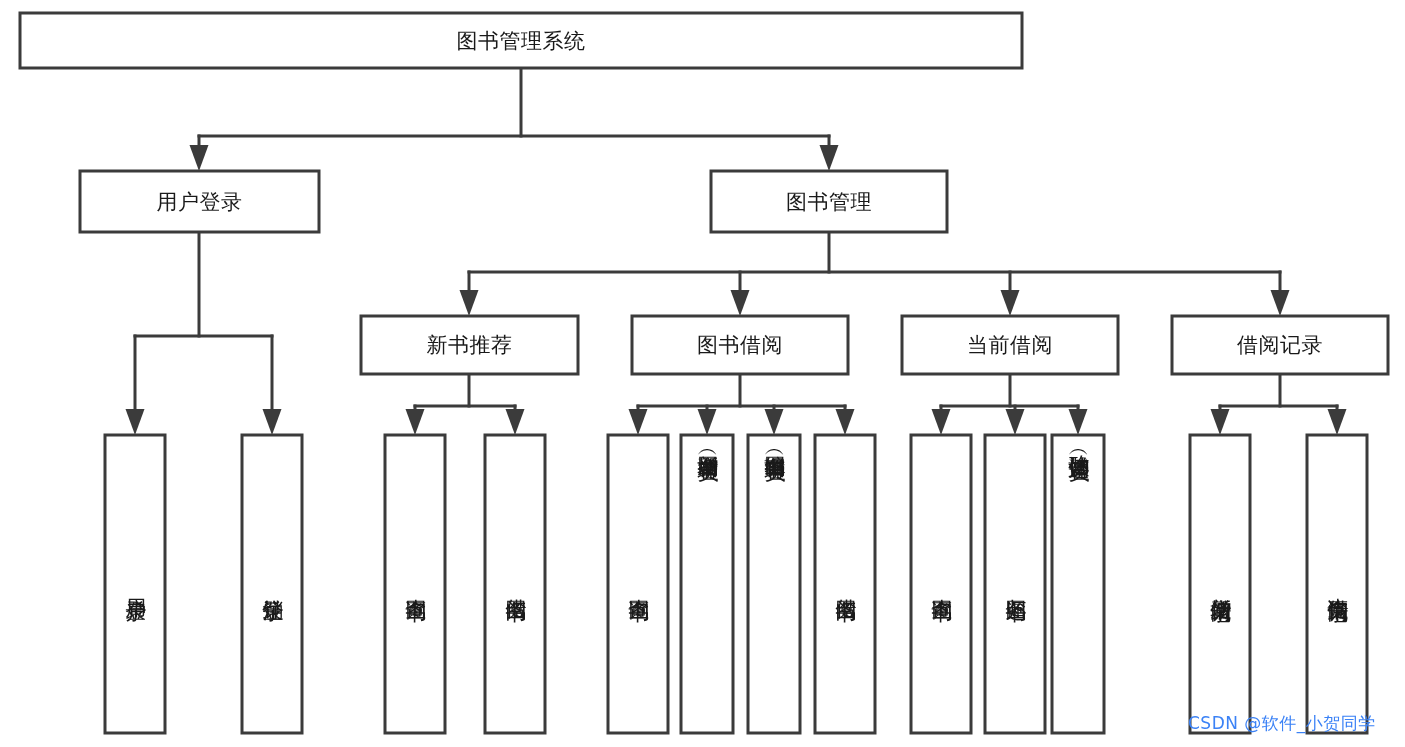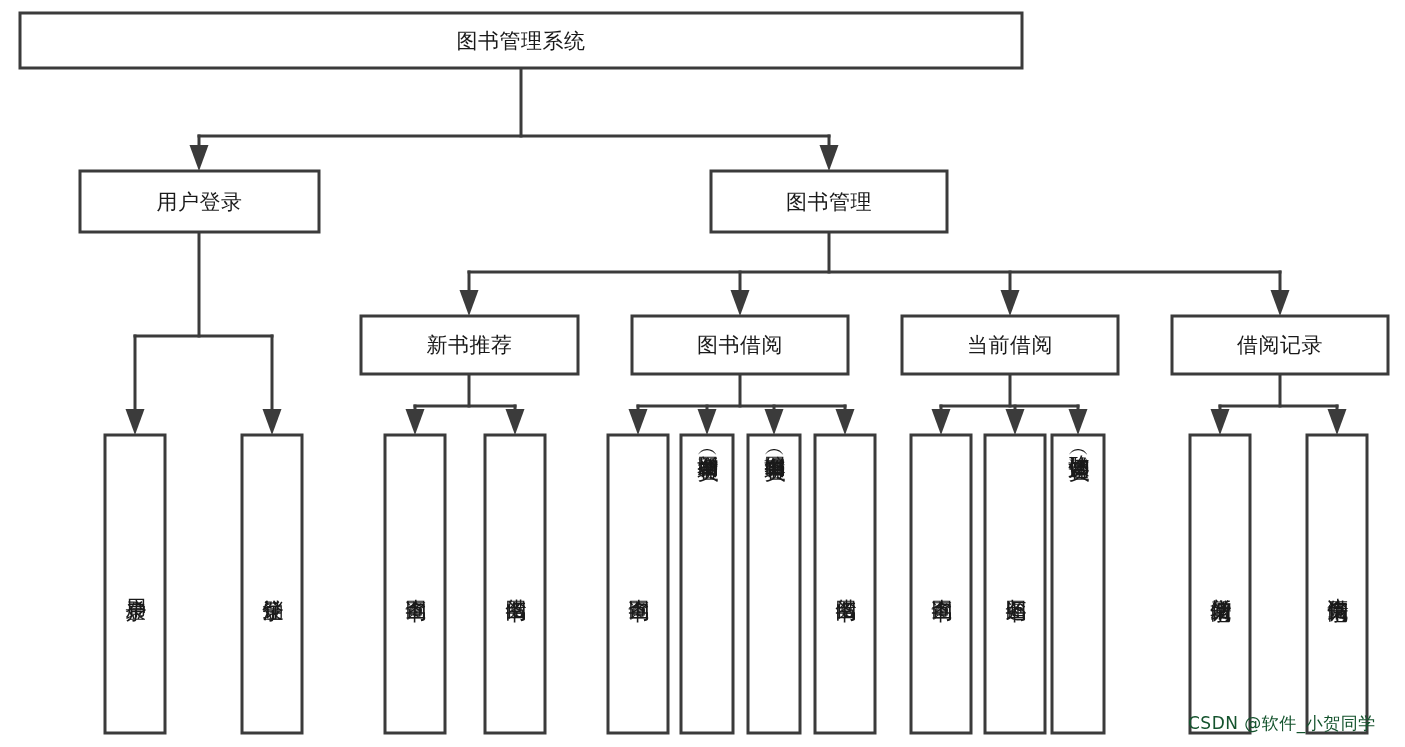--- a/index.html
+++ b/index.html
@@ -25,21 +25,21 @@
     white-space:nowrap;letter-spacing:1px;
   }
   .vlabel-wrap{
     position:absolute;display:flex;align-items:center;justify-content:center;
     pointer-events:none;
   }
   .vlabel-wrap.top-align{align-items:flex-start;padding-top:3px;}
   .watermark{
     position:absolute;left:1188px;top:712px;
     font-family:"DejaVu Sans","Liberation Sans",sans-serif;
-    font-size:17px;color:#14532d;white-space:nowrap;
+    font-size:17px;color:#3b82f6;white-space:nowrap;
     letter-spacing:0.5px;
   }
 </style>
 </head>
 <body>
 
 <div id="diagram-root">
 
   <svg id="flow" viewBox="0 0 1405 747" xmlns="http://www.w3.org/2000/svg">
     <g id="edges-layer">

